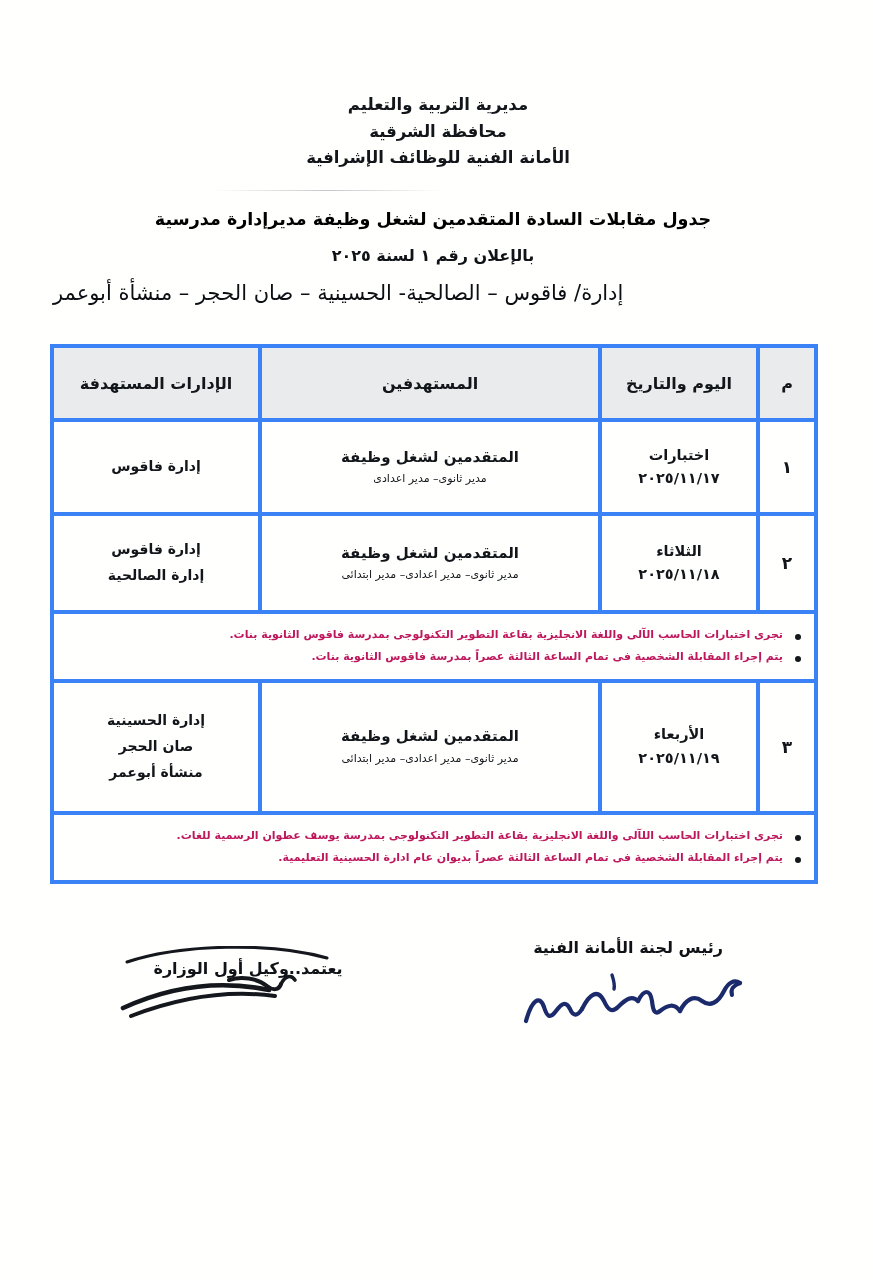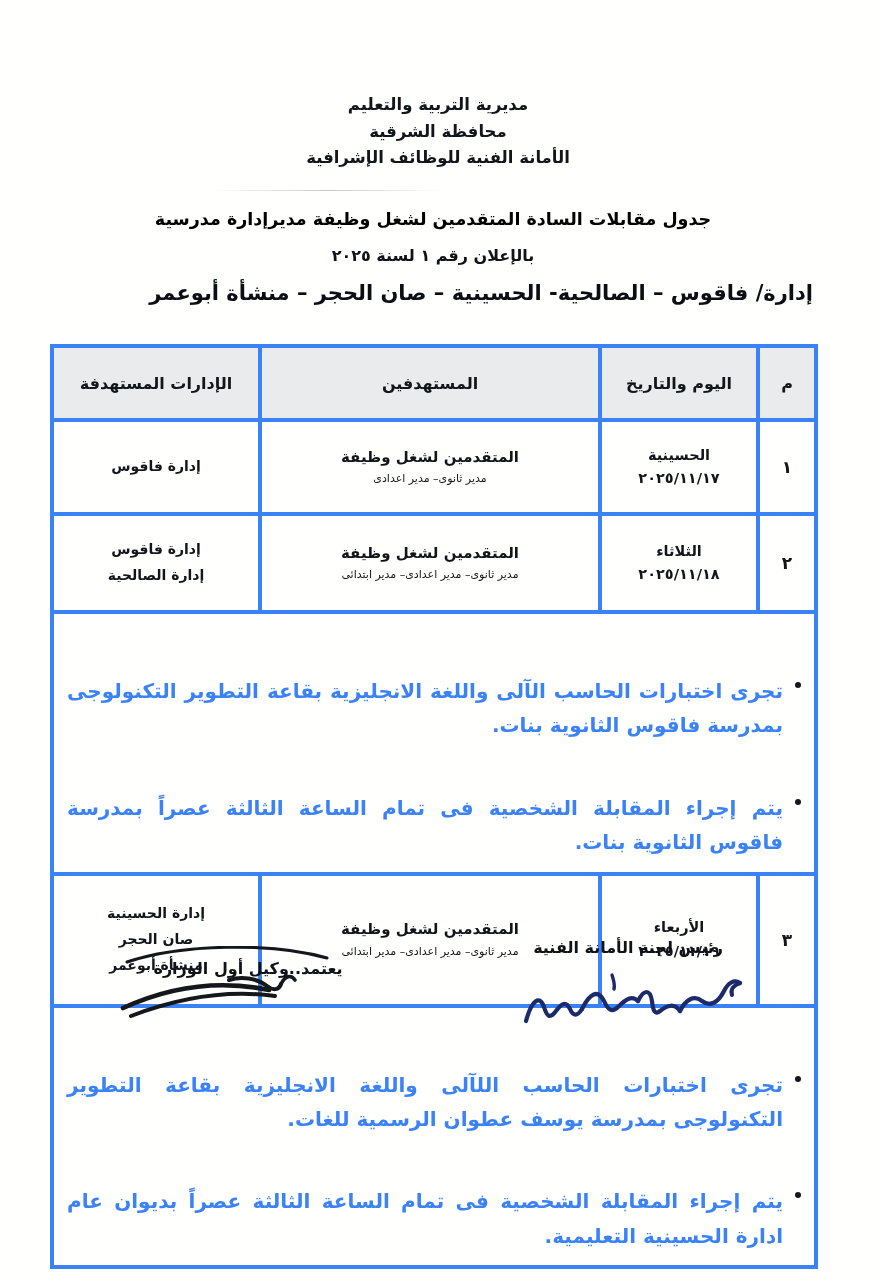--- a/index.html
+++ b/index.html
@@ -72,23 +72,23 @@
     font-weight: 700;
     letter-spacing: -0.2px;
     color: #0f1216;
     white-space: nowrap;
   }
   .doc-scope {
     position: absolute;
     top: 281px;
     right: 60px;
     width: 760px;
-    text-align: right;
+    text-align: left;
     font-size: 21px;
-    font-weight: 700;
+    font-weight: 400;
     letter-spacing: -0.4px;
     color: #0b0e12;
     white-space: nowrap;
   }
 
   
   .tbl-wrap {
     position: absolute;
     top: 344px;
     right: 55px;
@@ -153,29 +153,28 @@
     padding: 8px 2px 9px 2px;
   }
   ul.notes {
     margin: 0;
     padding: 0 26px 0 8px;
     list-style: none;
     direction: rtl;
   }
   ul.notes li {
     position: relative;
-    font-size: 20px;
+    font-size: 11px;
     font-weight: 700;
     line-height: 1.72;
-    color: #3b82f6;
+    color: #be185d;
     text-align: justify;
     text-align-last: right;
     margin-bottom: 3px;
     letter-spacing: -0.1px;
-    margin-top: 48px;
   }
   ul.notes li:last-child { margin-bottom: 0; }
   ul.notes li .bullet {
     position: absolute;
     right: -18px;
     top: 8px;
     width: 6px;
     height: 6px;
     border-radius: 50%;
     background: #14171b;
@@ -250,21 +249,21 @@
           <th>اليوم والتاريخ</th>
           <th>المستهدفين</th>
           <th>الإدارات المستهدفة</th>
         </tr>
       </thead>
       <tbody>
 
         <tr class="row-1">
           <td class="cell-no">١</td>
           <td class="cell-date">
-            <div>الحسينية</div>
+            <div>اختبارات</div>
             <div>٢٠٢٥/١١/١٧</div>
           </td>
           <td class="cell-tgt">
             <div>المتقدمين لشغل وظيفة</div>
             <div class="tgt-sub">مدير ثانوى– مدير اعدادى</div>
           </td>
           <td class="cell-dept">
             <div>إدارة فاقوس</div>
           </td>
         </tr>

